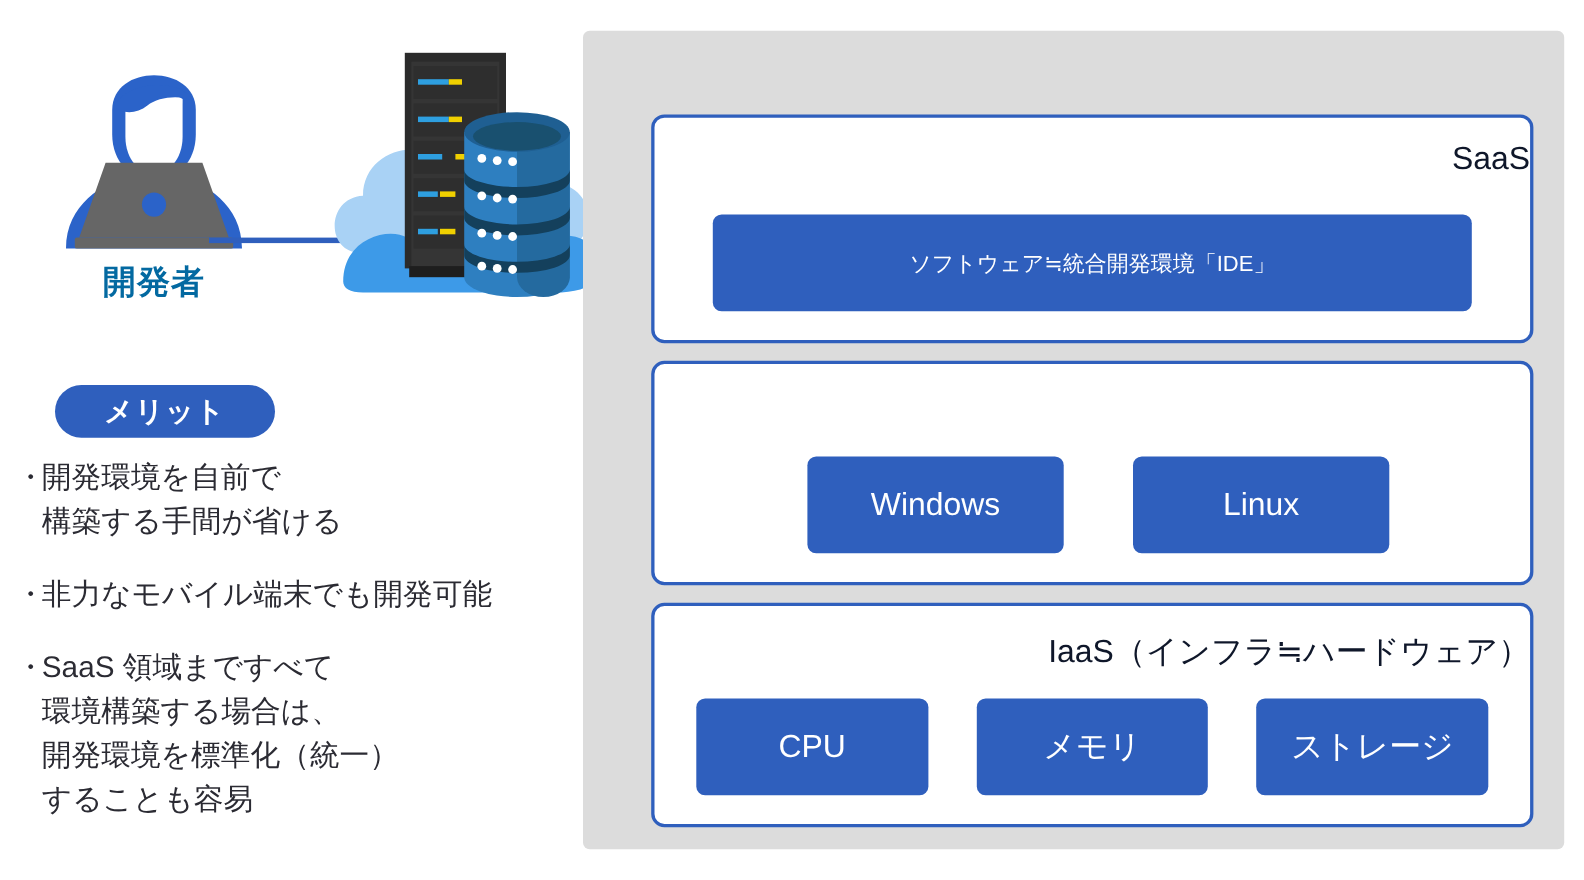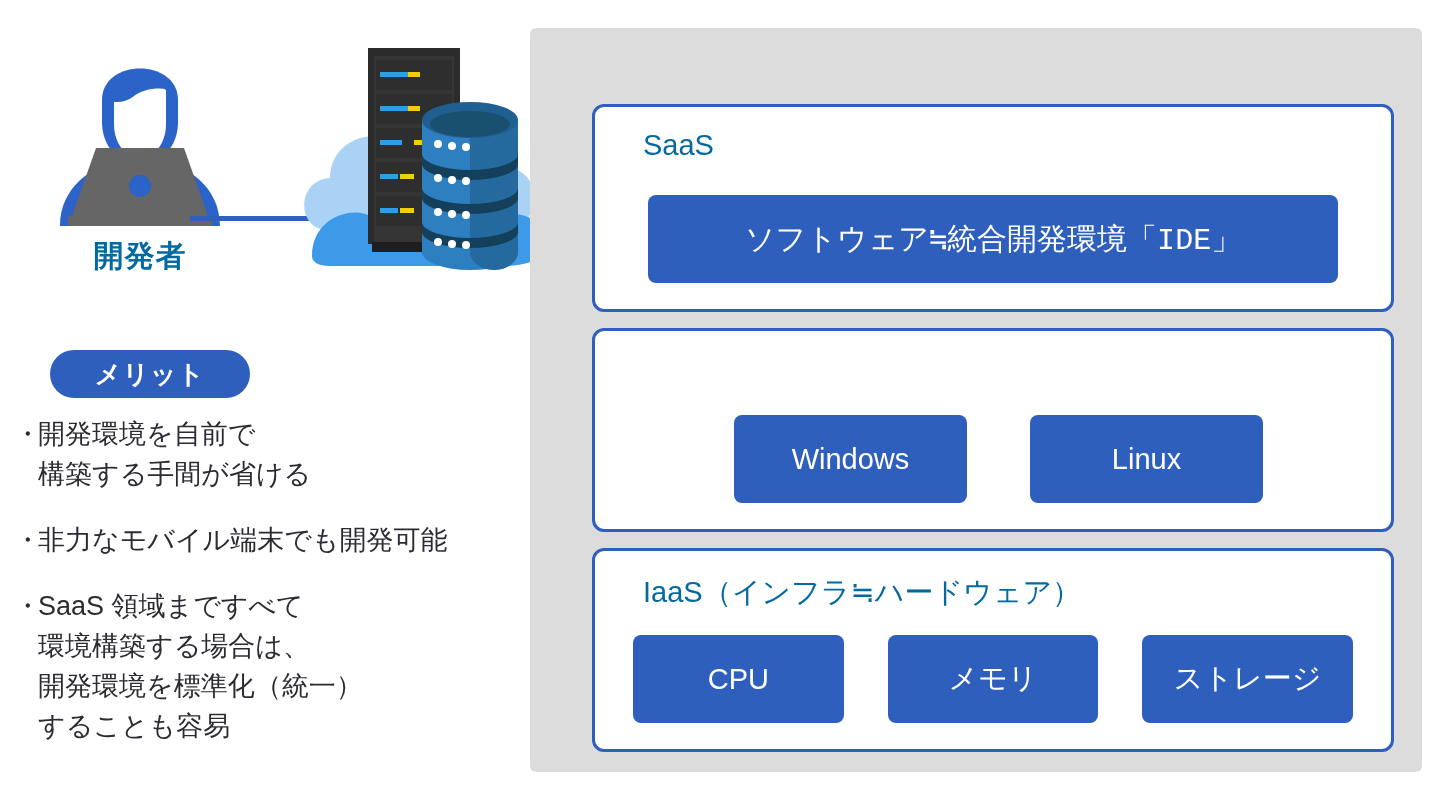--- a/index.html
+++ b/index.html
@@ -64,34 +64,34 @@
     position:absolute;left:62px;width:802px;
     background:#ffffff;border:3px solid #2f5fbd;border-radius:12px;
     box-sizing:border-box;
   }
   #layer-saas{top:76px;height:208px;}
   #layer-paas{top:300px;height:204px;}
   #layer-iaas{top:520px;height:204px;}
 
   .layer-title{
     position:absolute;left:0;top:22px;width:100%;
-    text-align:left;font-size:29px;color:#0369a1;margin-left:48px;
+    text-align:right;font-size:29px;color:#0f172a;
   }
   .layer-items{
     position:absolute;left:0;right:0;bottom:26px;
     display:flex;justify-content:center;gap:52px;
     padding:0 38px;box-sizing:border-box;
   }
   .layer-chip{
     background:#2f5fbd;color:#ffffff;border-radius:8px;
     display:flex;align-items:center;justify-content:center;
     font-size:29px;height:88px;box-sizing:border-box;
     padding:0 10px;text-align:center;
   }
-  #layer-saas .layer-chip{width:690px;height:88px;font-size:30px;font-family:Liberation Mono, monospace;}
+  #layer-saas .layer-chip{width:690px;height:88px;font-size:20px;}
   #layer-paas .layer-chip{width:233px;margin-left:11px;}
   #layer-iaas .layer-chip{width:230px;}
   #layer-iaas .layer-items{gap:44px;}
 </style>
 </head>
 <body>
 
 <div id="stage">
 
   <div id="left-column">

